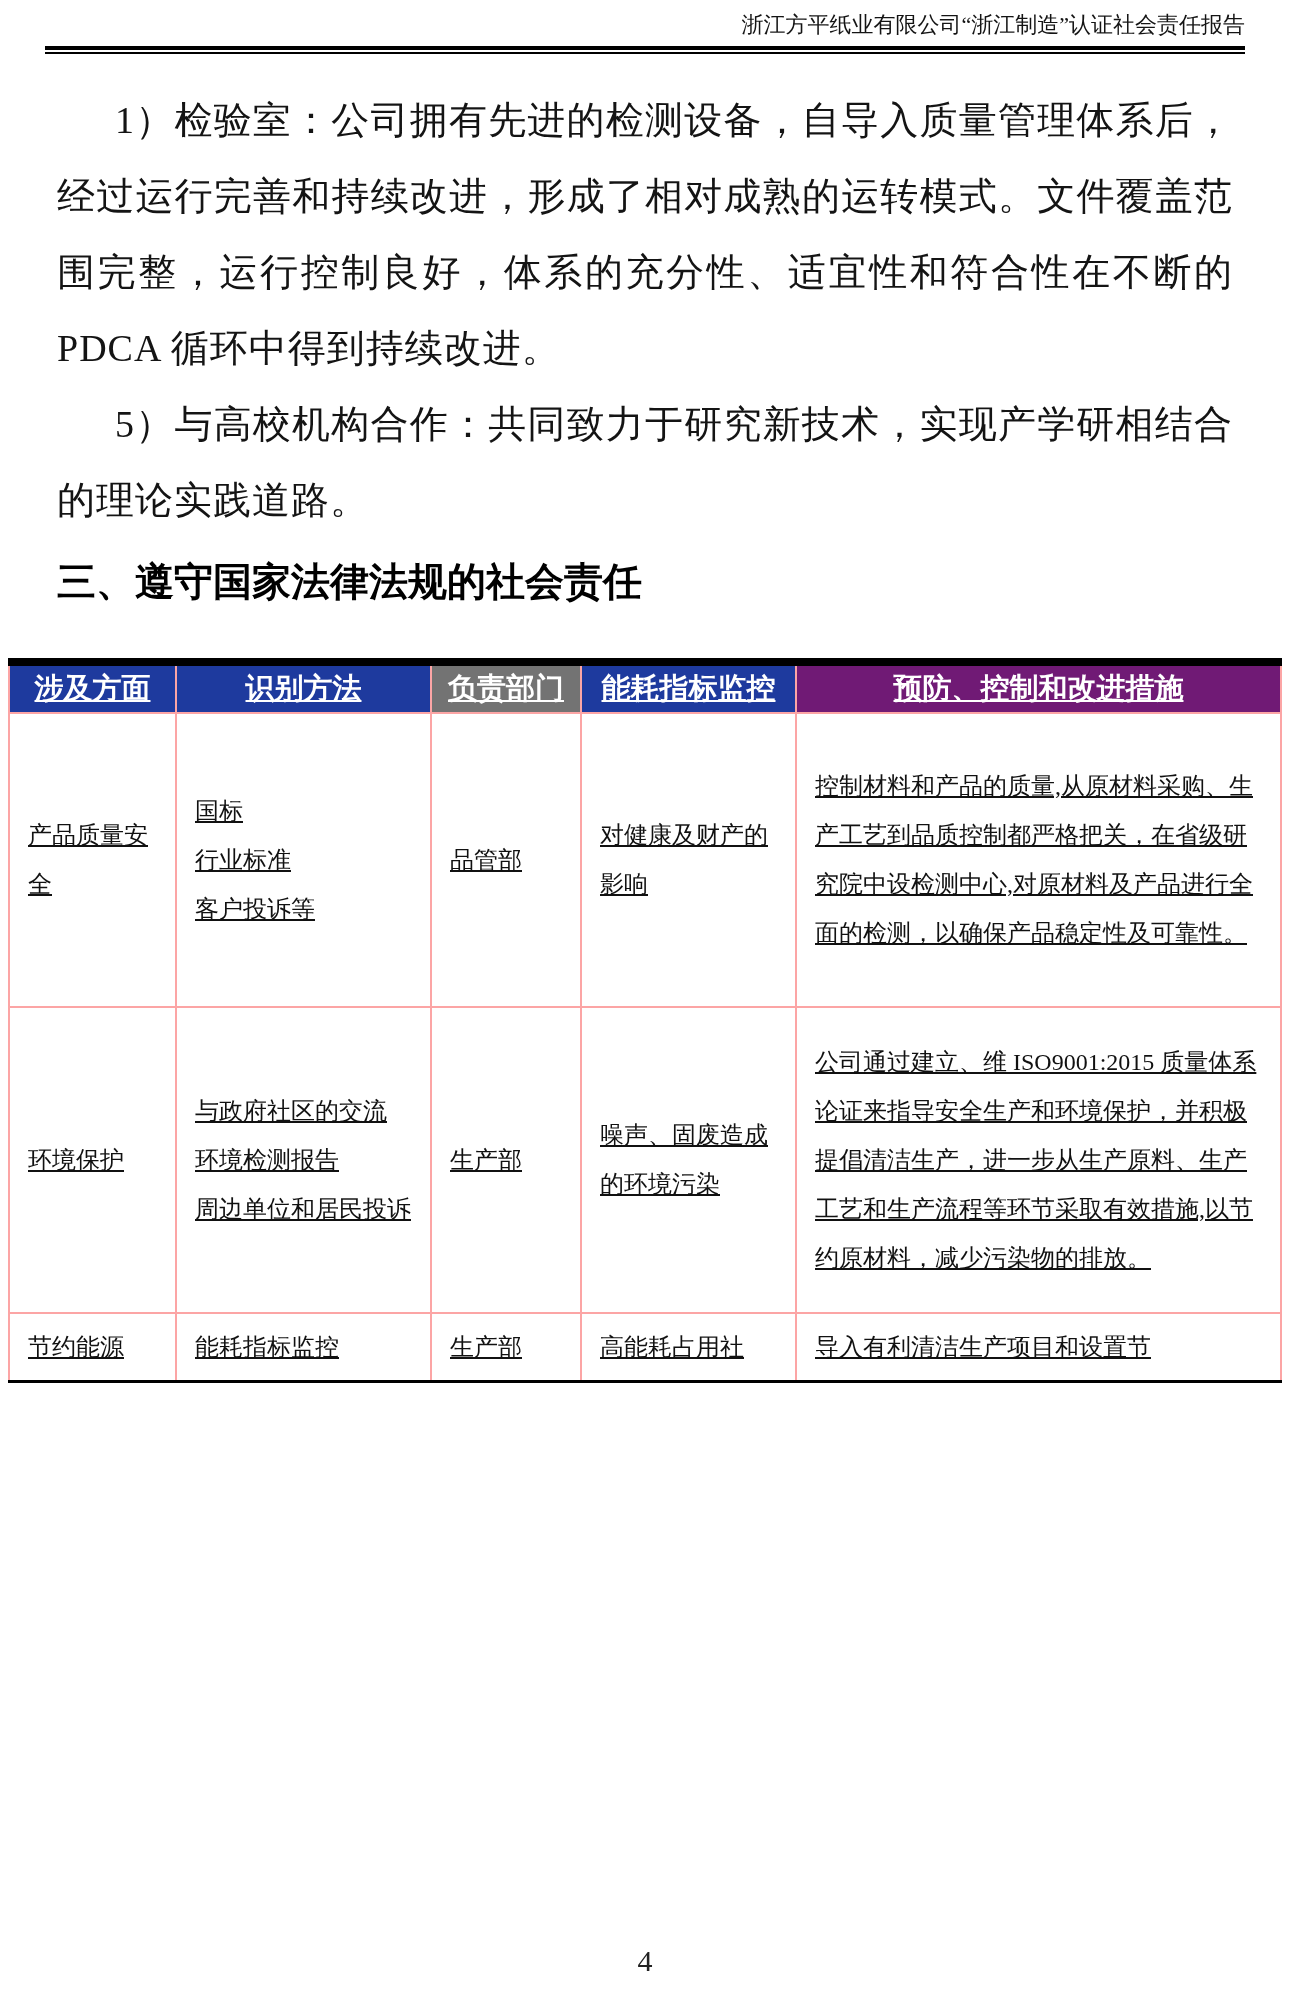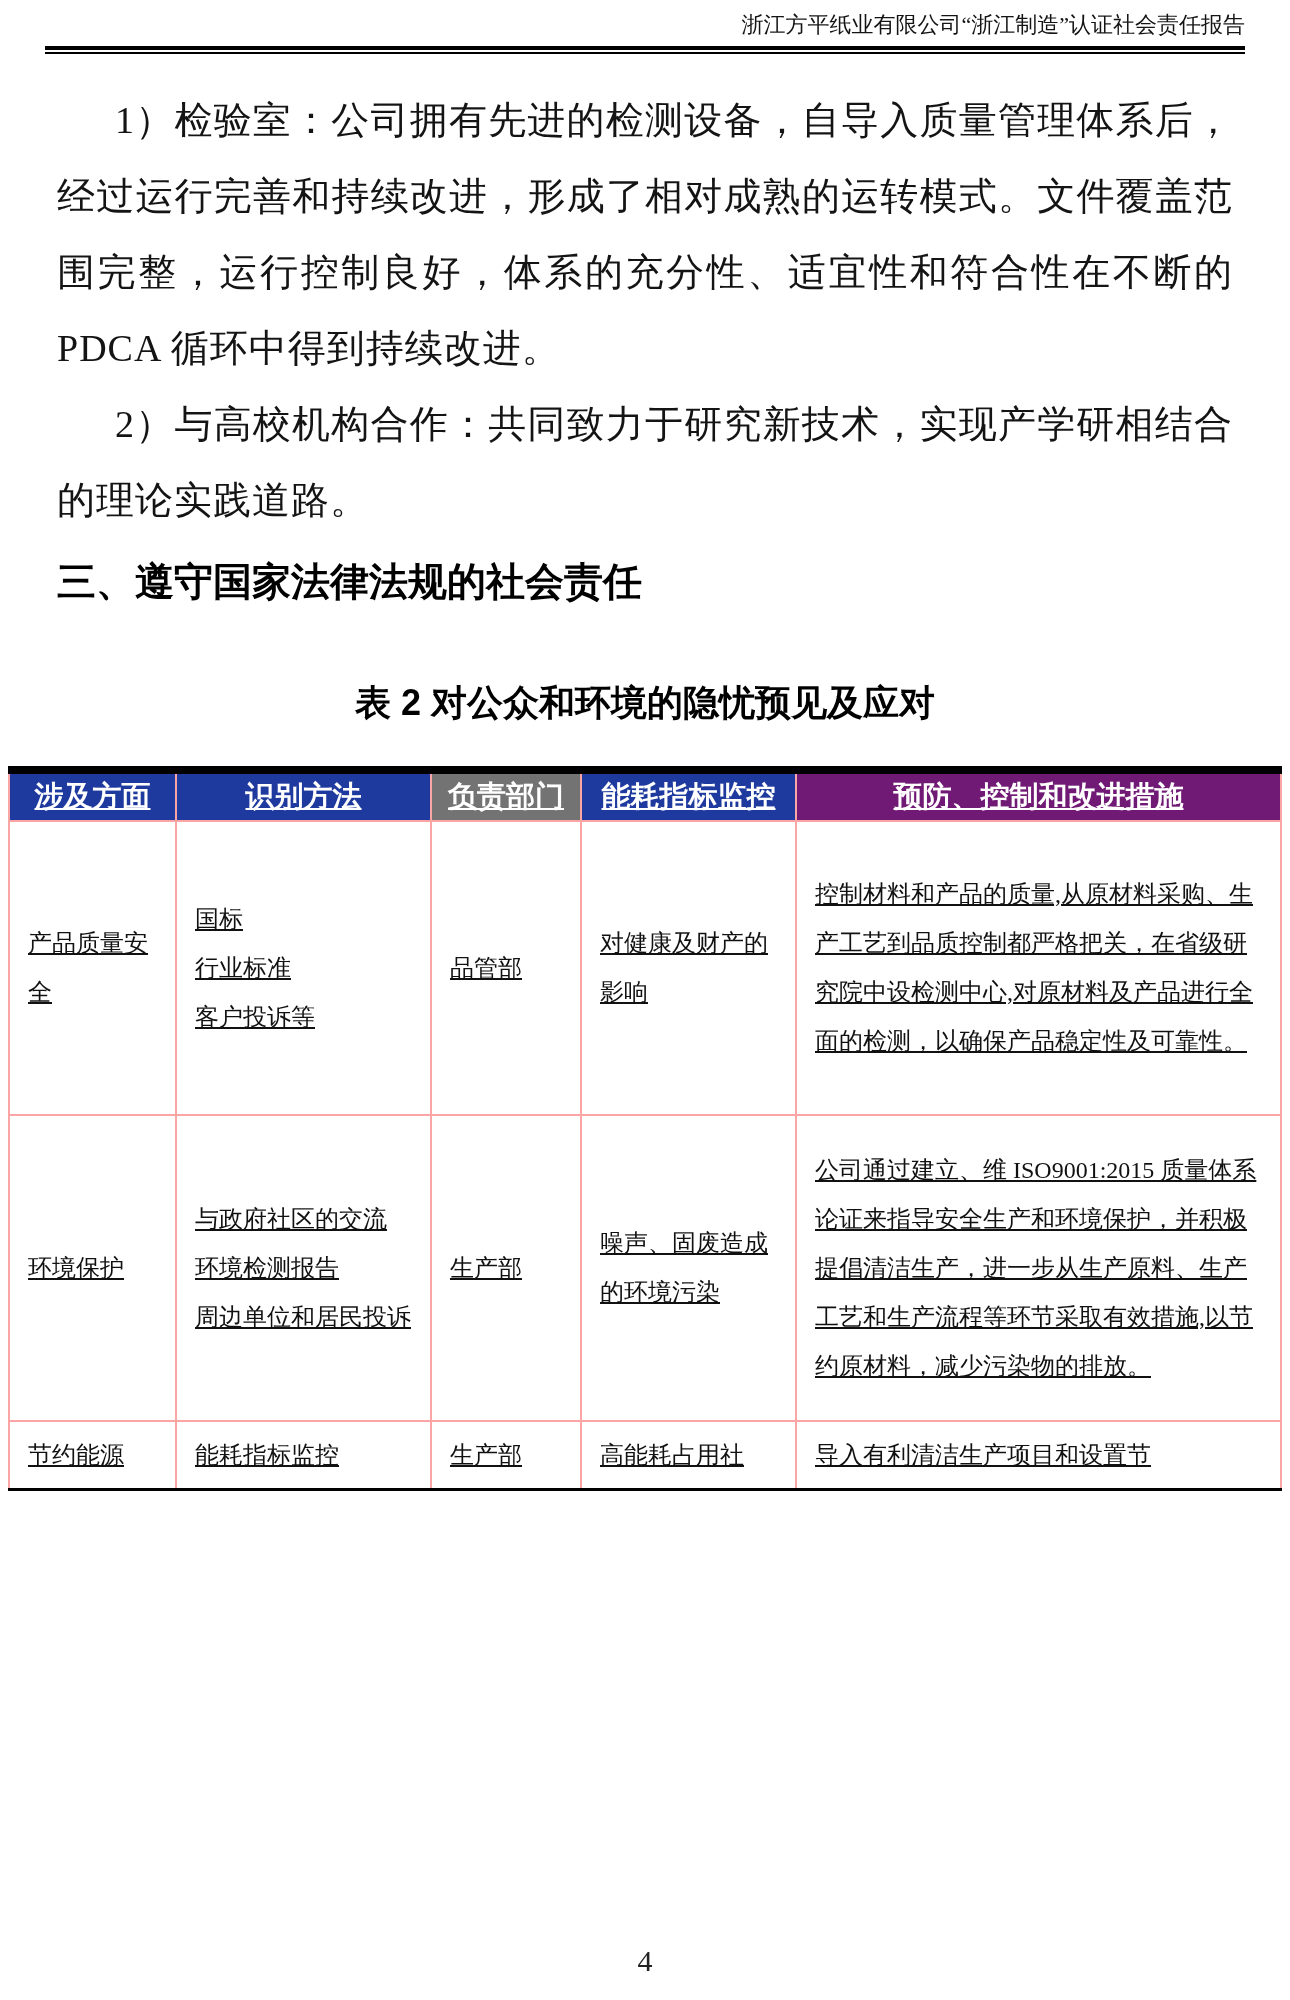--- a/index.html
+++ b/index.html
@@ -77,25 +77,24 @@
 
   <div class="hdr">
     <span>浙江方平纸业有限公司</span>
     <span>“浙江制造”认证社会责任报告</span>
   </div>
   <div class="rule-thick"></div>
   <div class="rule-thin"></div>
 
   <div class="body">
     <p>1）检验室：公司拥有先进的检测设备，自导入质量管理体系后，经过运行完善和持续改进，形成了相对成熟的运转模式。文件覆盖范围完整，运行控制良好，体系的充分性、适宜性和符合性在不断的 PDCA 循环中得到持续改进。</p>
-    <p>2）与高校机构合作：共同致力于研究新技术，实现产学研相结合的理论实践道路。</p>
+    <p>5）与高校机构合作：共同致力于研究新技术，实现产学研相结合的理论实践道路。</p>
     <div class="sec-heading">三、遵守国家法律法规的社会责任</div>
   </div>
 
-  <div class="tbl-title">表 2 对公众和环境的隐忧预见及应对</div>
 
   <table class="risk">
     <colgroup>
       <col class="c0">
         <col class="c1">
         <col class="c2">
         <col class="c3">
         <col class="c4">
     </colgroup>
     <thead>

